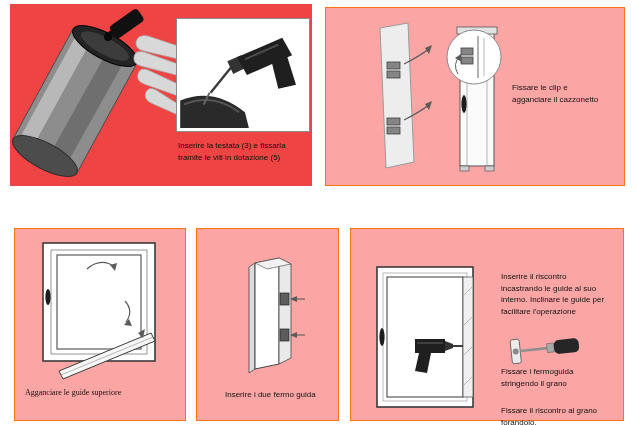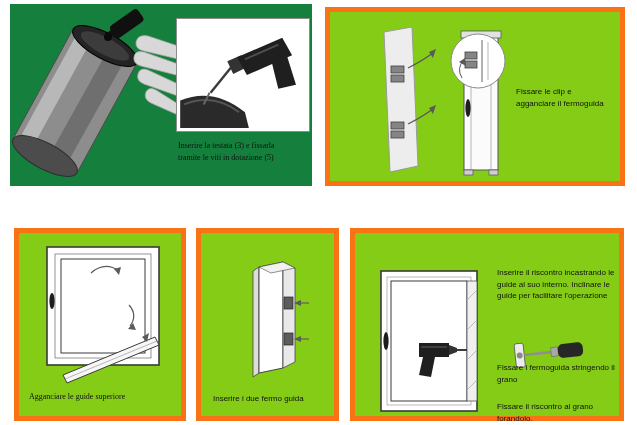--- a/index.html
+++ b/index.html
@@ -7,38 +7,38 @@
   body {
     width:637px; height:425px;
     font-family:"Liberation Sans", sans-serif;
     color:#111;
     position:relative;
     overflow:hidden;
   }
   .page { position:relative; width:637px; height:425px; background:#fff; }
   .panel {
     position:absolute;
-    border:5px solid #f97316;
-    background:#84cc16;
-  }
-  .panel--borderless { position:absolute; background:#15803d;font-family:Liberation Serif, serif; }
+    border:1px solid #f97316;
+    background:#fca5a5;
+  }
+  .panel--borderless { position:absolute; background:#ef4444; }
   .subbox {
     position:absolute;
     border:1px solid #8c8c8c;
     background:#fff;
     display:flex; align-items:center; justify-content:center;
   }
   .caption {
     position:absolute;
     font-size:8px;
     line-height:1.45;
     color:#111;
   }
   .caption span { display:block; }
-  .caption p { margin:0; }
+  .caption p { margin:8px; }
   .abs { position:absolute; }
 </style>
 </head>
 <body>
 
 <div class="page">
 
   <div class="panel--borderless" style="left:10px; top:4px; width:302px; height:182px;">
 
     <svg class="abs" style="left:0; top:2px;" width="168" height="172" viewBox="0 0 168 172">
@@ -115,21 +115,21 @@
         <rect x="121" y="45" width="12" height="7"></rect>
       </g>
       <line x1="138" y1="24" x2="138" y2="66" stroke="#666" stroke-width="1"></line>
       <line x1="144" y1="26" x2="144" y2="64" stroke="#999" stroke-width="0.7"></line>
       <path d="M118,62 q-6,-10 2,-18" fill="none" stroke="#5a5a5a" stroke-width="1"></path>
       <polygon points="121,42 115,46 122,50" fill="#5a5a5a"></polygon>
     </svg>
 
     <div class="caption" style="left:186px; top:74px; width:112px;">
       <span>Fissare le clip e</span>
-      <span>agganciare il fermoguida</span>
+      <span>agganciare il cazzonetto</span>
     </div>
   </div>
 
   <div class="panel" style="left:14px; top:228px; width:172px; height:193px;font-family:Liberation Serif, serif;">
 
     <svg class="abs" style="left:10px; top:6px;" width="150" height="152" viewBox="0 0 150 152">
       <rect x="18" y="8" width="112" height="118" fill="#ffffff" stroke="#3a3a3a" stroke-width="1.6"></rect>
       <rect x="26" y="15" width="96" height="104" fill="none" stroke="#7a7a7a" stroke-width="0.8"></rect>
       <rect x="32" y="20" width="84" height="94" fill="none" stroke="#3a3a3a" stroke-width="1"></rect>
       <ellipse cx="23" cy="62" rx="2.6" ry="8" fill="#1d1d1d"></ellipse>
@@ -158,21 +158,21 @@
       <g fill="#5c5c5c" stroke="#222" stroke-width="0.7">
         <rect x="55" y="46" width="9" height="12"></rect>
         <rect x="55" y="82" width="9" height="12"></rect>
       </g>
       <line x1="80" y1="52" x2="68" y2="52" stroke="#5a5a5a" stroke-width="1.1"></line>
       <polygon points="65,52 72,49 72,55" fill="#5a5a5a"></polygon>
       <line x1="80" y1="88" x2="68" y2="88" stroke="#5a5a5a" stroke-width="1.1"></line>
       <polygon points="65,88 72,85 72,91" fill="#5a5a5a"></polygon>
     </svg>
 
-    <div class="caption" style="left:12px; top:160px; width:128px;">
+    <div class="caption" style="left:28px; top:160px; width:128px;">
       <span>Inserire i due fermo guida</span>
     </div>
   </div>
 
   <div class="panel" style="left:350px; top:228px; width:274px; height:193px;">
 
     <svg class="abs" style="left:18px; top:26px;" width="122" height="162" viewBox="0 0 122 162">
       <rect x="8" y="12" width="96" height="140" fill="#ffffff" stroke="#3a3a3a" stroke-width="1.6"></rect>
       <rect x="14" y="18" width="84" height="128" fill="none" stroke="#8a8a8a" stroke-width="0.6"></rect>
       <rect x="18" y="22" width="76" height="120" fill="none" stroke="#3a3a3a" stroke-width="1"></rect>

